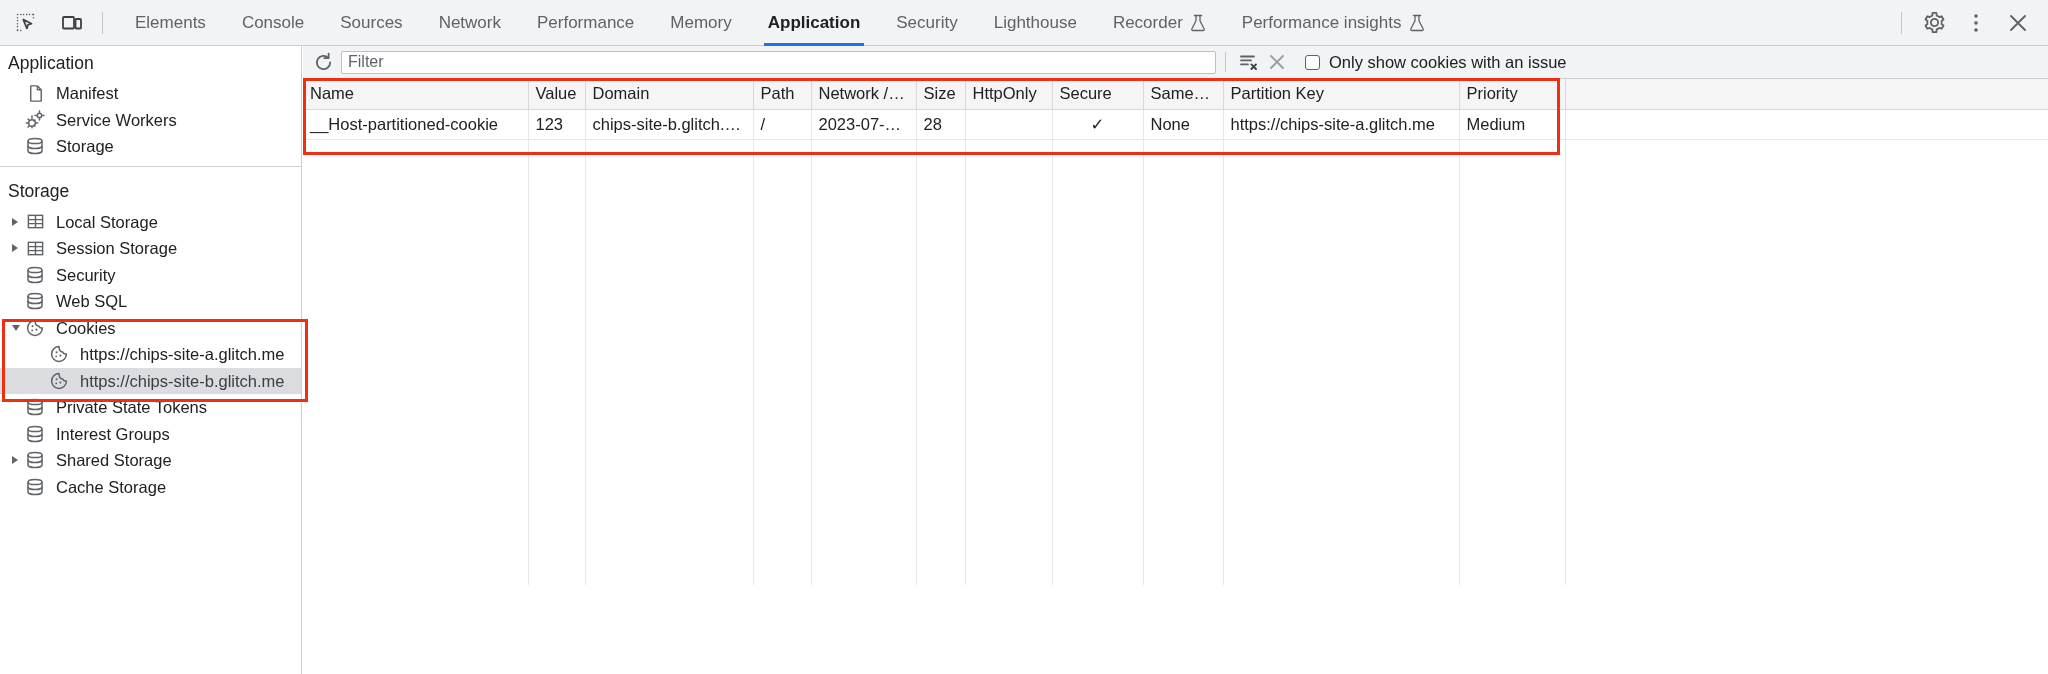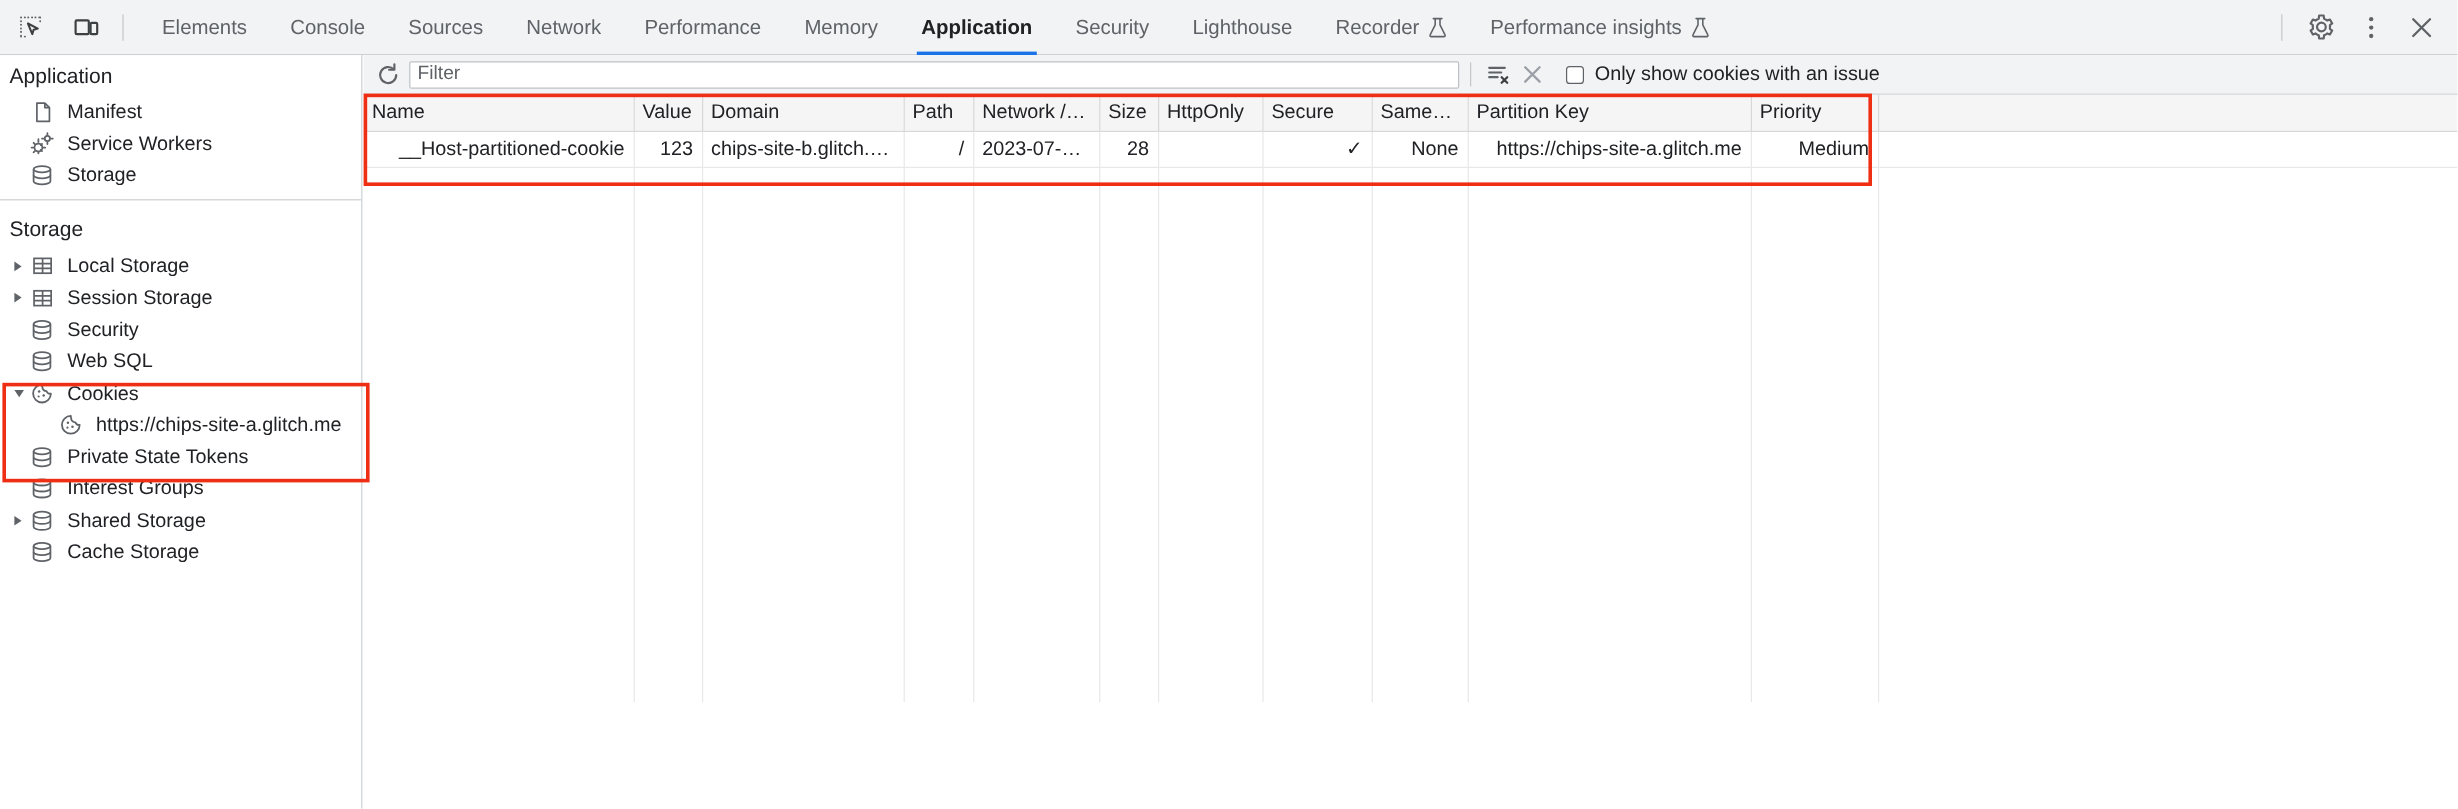--- a/index.html
+++ b/index.html
@@ -128,21 +128,21 @@
     font-weight: normal; font-size: 16.5px; color: #202124;
     text-align: left; padding: 0 7px; height: 30px;
     white-space: nowrap; overflow: hidden; text-overflow: ellipsis;
     cursor: pointer;
   }
   table.cookies td {
     border-right: 1px solid #e8e8e8;
     border-bottom: 1px solid #e8e8e8;
     font-size: 16.5px; color: #202124;
     padding: 0 7px; height: 30px;
-    white-space: nowrap; overflow: hidden; text-overflow: ellipsis; text-align: right;
+    white-space: nowrap; overflow: hidden; text-overflow: ellipsis;
   }
   td.center { text-align: center; }
   
   table.filler { border-collapse: collapse; table-layout: fixed; width: 1745px; }
   table.filler td {
     border-right: 1px solid #e8e8e8;
     height: 530px; vertical-align: top;
   }
 
   
@@ -346,20 +346,31 @@
         <svg width="20" height="20" viewBox="0 0 20 20">
           <path d="M10 2.6a7.4 7.4 0 1 0 7.4 7.4 3.2 3.2 0 0 1-3.6-2 3.4 3.4 0 0 1-3.5-3.5 3.2 3.2 0 0 1-.3-1.9z" fill="none" stroke="#5f6368" stroke-width="1.5" stroke-linejoin="round"></path>
           <circle cx="7.6" cy="8.2" r="1.05" fill="#5f6368"></circle>
           <circle cx="11.4" cy="11.6" r="1.05" fill="#5f6368"></circle>
           <circle cx="7.2" cy="12.4" r="0.9" fill="#5f6368"></circle>
         </svg>
       </span>
       <span class="ti-label">https://chips-site-a.glitch.me</span>
     </div>
 
+    <div class="tree-item indent1 selected">
+      <span class="ti-icon">
+        <svg width="20" height="20" viewBox="0 0 20 20">
+          <path d="M10 2.6a7.4 7.4 0 1 0 7.4 7.4 3.2 3.2 0 0 1-3.6-2 3.4 3.4 0 0 1-3.5-3.5 3.2 3.2 0 0 1-.3-1.9z" fill="none" stroke="#5f6368" stroke-width="1.5" stroke-linejoin="round"></path>
+          <circle cx="7.6" cy="8.2" r="1.05" fill="#5f6368"></circle>
+          <circle cx="11.4" cy="11.6" r="1.05" fill="#5f6368"></circle>
+          <circle cx="7.2" cy="12.4" r="0.9" fill="#5f6368"></circle>
+        </svg>
+      </span>
+      <span class="ti-label">https://chips-site-b.glitch.me</span>
+    </div>
 
     <div class="tree-item">
       <span class="ti-icon">
         <svg width="20" height="20" viewBox="0 0 20 20">
           <ellipse cx="10" cy="5" rx="7" ry="2.6" fill="none" stroke="#5f6368" stroke-width="1.5"></ellipse>
           <path d="M3 5v10c0 1.4 3.1 2.6 7 2.6s7-1.2 7-2.6V5" fill="none" stroke="#5f6368" stroke-width="1.5"></path>
           <path d="M3 10c0 1.4 3.1 2.6 7 2.6s7-1.2 7-2.6" fill="none" stroke="#5f6368" stroke-width="1.5"></path>
         </svg>
       </span>
       <span class="ti-label">Private State Tokens</span>

